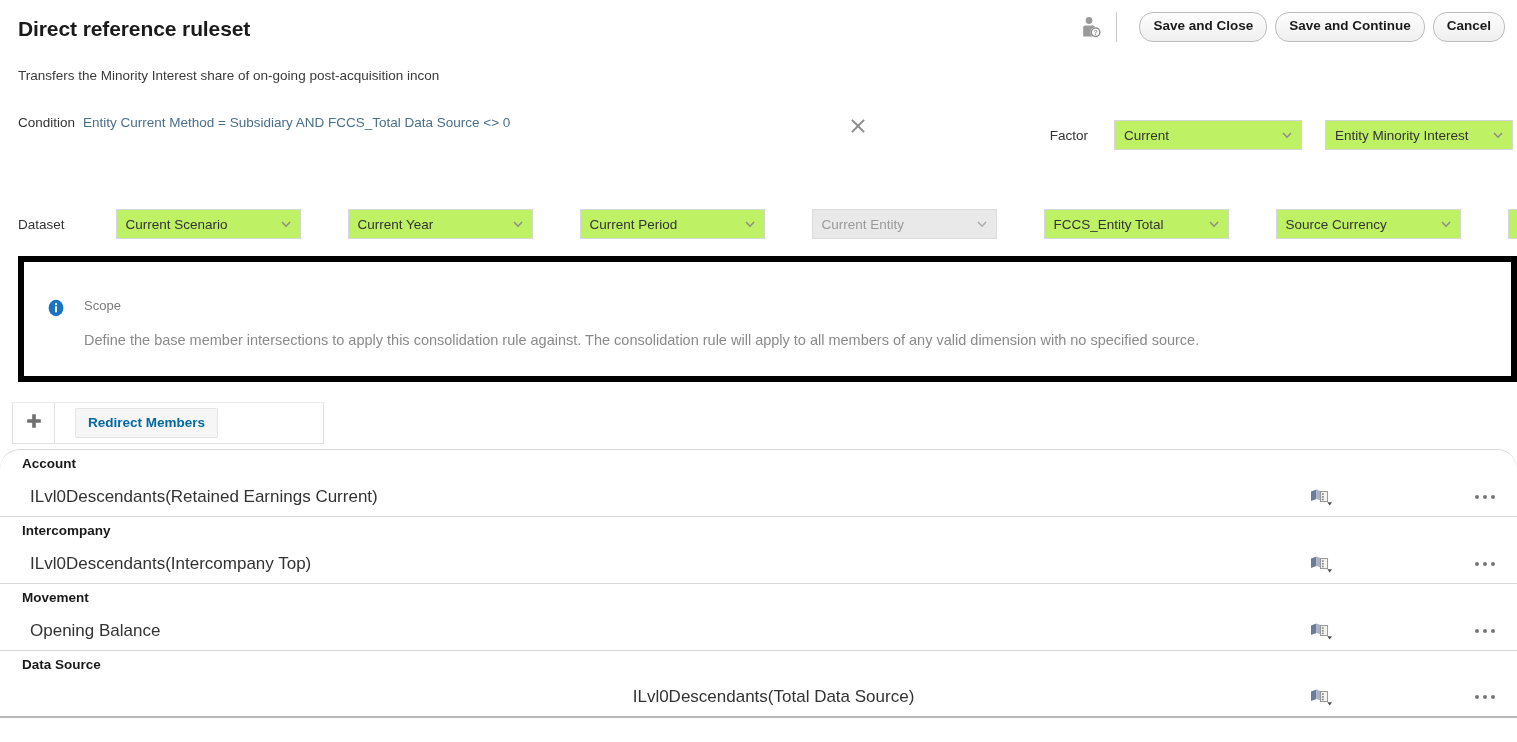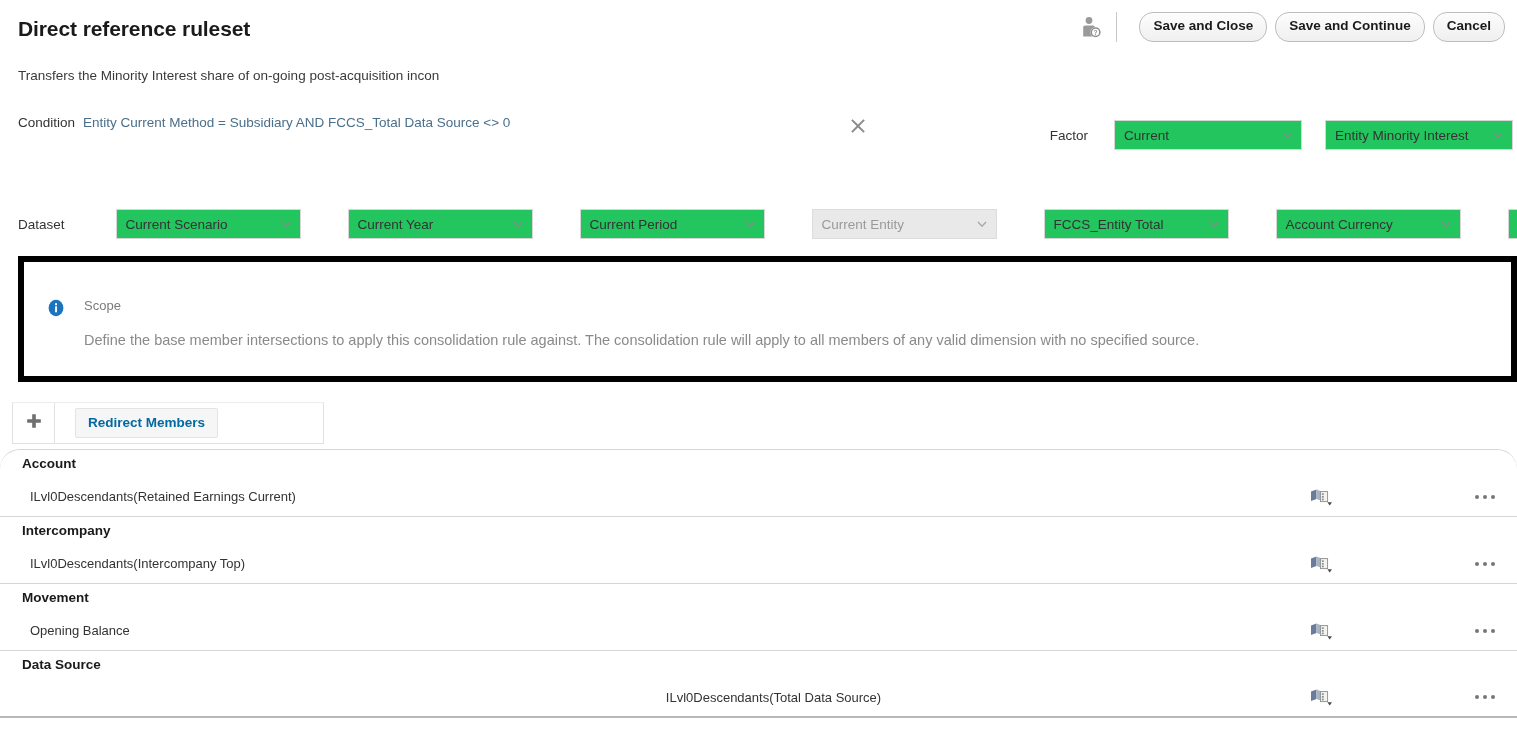--- a/index.html
+++ b/index.html
@@ -70,21 +70,21 @@
     position: absolute; left: 1018px; top: 120px;
     display: flex; align-items: center; gap: 8px;
   }
   .factor-label { font-size: 13.5px; color: #333; width: 70px; text-align: right; }
 
   
   .sel {
     position: relative;
     height: 30px;
     border: 1px solid #d6d6d6;
-    background: #22c55e;
+    background: #bef264;
     display: flex; align-items: center;
     padding: 0 26px 0 9px;
     font-size: 13.5px; color: #333;
     cursor: pointer;
     overflow: hidden;
     white-space: nowrap;
   }
   .sel .chev {
     position: absolute; right: 8px; top: 50%;
     transform: translateY(-50%);
@@ -163,21 +163,21 @@
     padding: 6px 0 6px 22px;
   }
   .dim-row {
     position: relative;
     height: 40px;
     border-bottom: 1px solid #d6d6d6;
     display: flex; align-items: center;
   }
   .dim-row.last { border-bottom: 2px solid #b8b8b8; justify-content: center; }
   .dim-member {
-    font-size: 13px; color: #333;
+    font-size: 17px; color: #333;
     padding-left: 30px;
   }
   .member-picker {
     position: absolute; left: 1308px; top: 50%;
     transform: translateY(-50%);
     width: 32px; height: 20px;
     cursor: pointer;
     display: flex; align-items: center;
   }
   .row-menu {
@@ -292,21 +292,21 @@
     <div class="sel">
       <span>FCCS_Entity Total</span>
       <span class="chev">
         <svg width="12" height="12" viewBox="0 0 12 12">
             <polyline points="2,4 6,8.2 10,4" fill="none" stroke="#8a8a8a" stroke-width="1.4"></polyline>
           </svg>
       </span>
     </div>
 
     <div class="sel">
-      <span>Account Currency</span>
+      <span>Source Currency</span>
       <span class="chev">
         <svg width="12" height="12" viewBox="0 0 12 12">
             <polyline points="2,4 6,8.2 10,4" fill="none" stroke="#8a8a8a" stroke-width="1.4"></polyline>
           </svg>
       </span>
     </div>
 
     <div class="sel">
       <span>FCCS_Periodic</span>
       <span class="chev">

